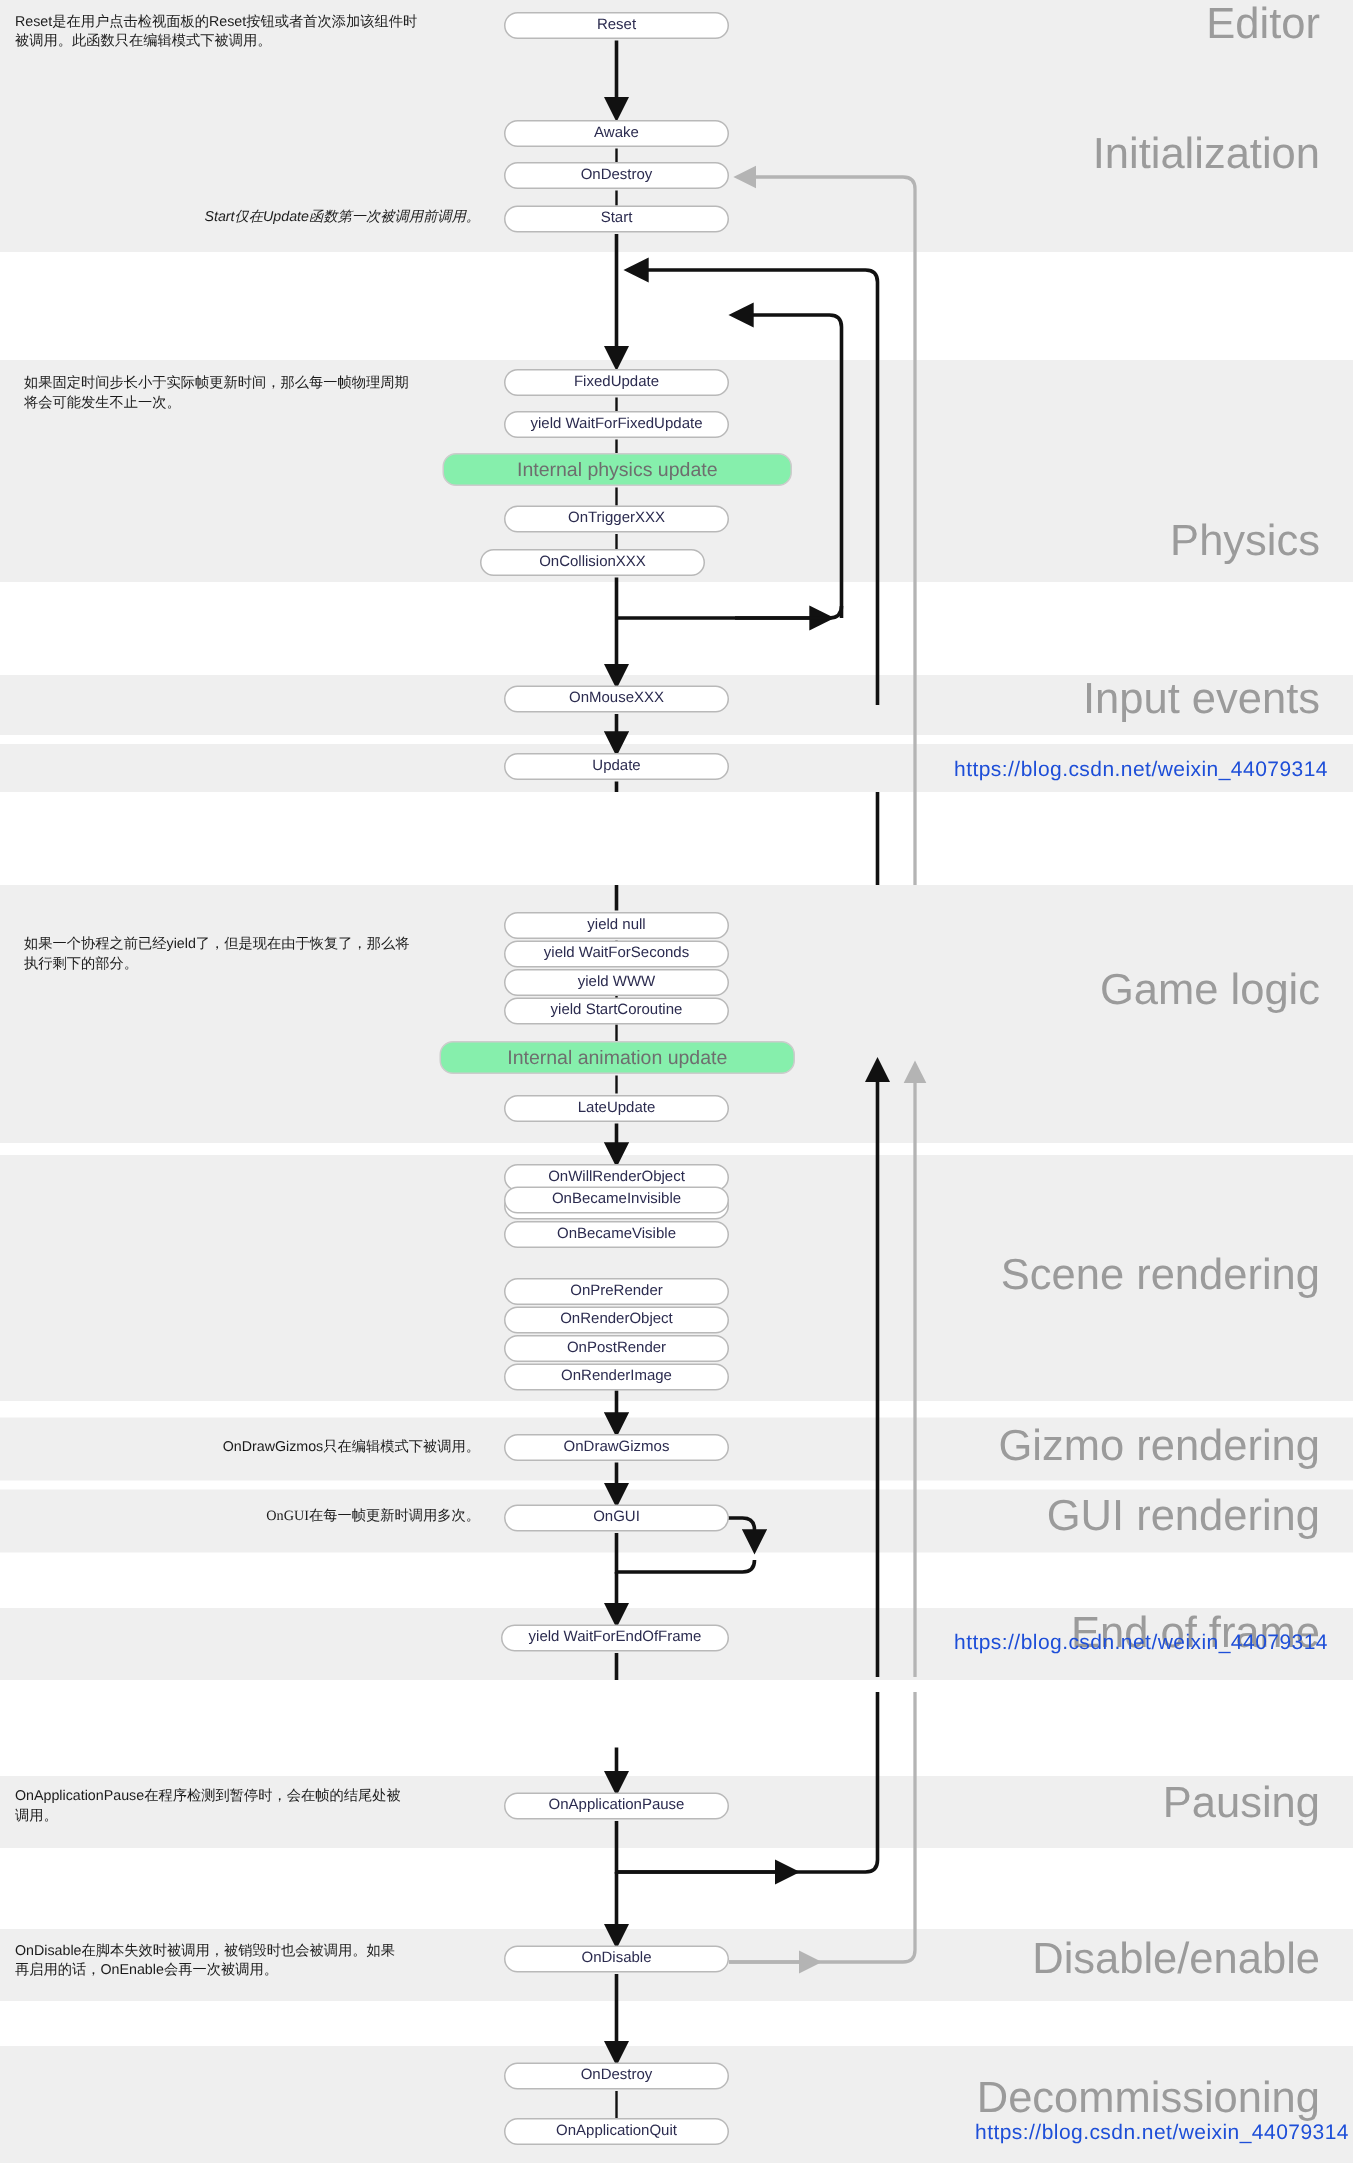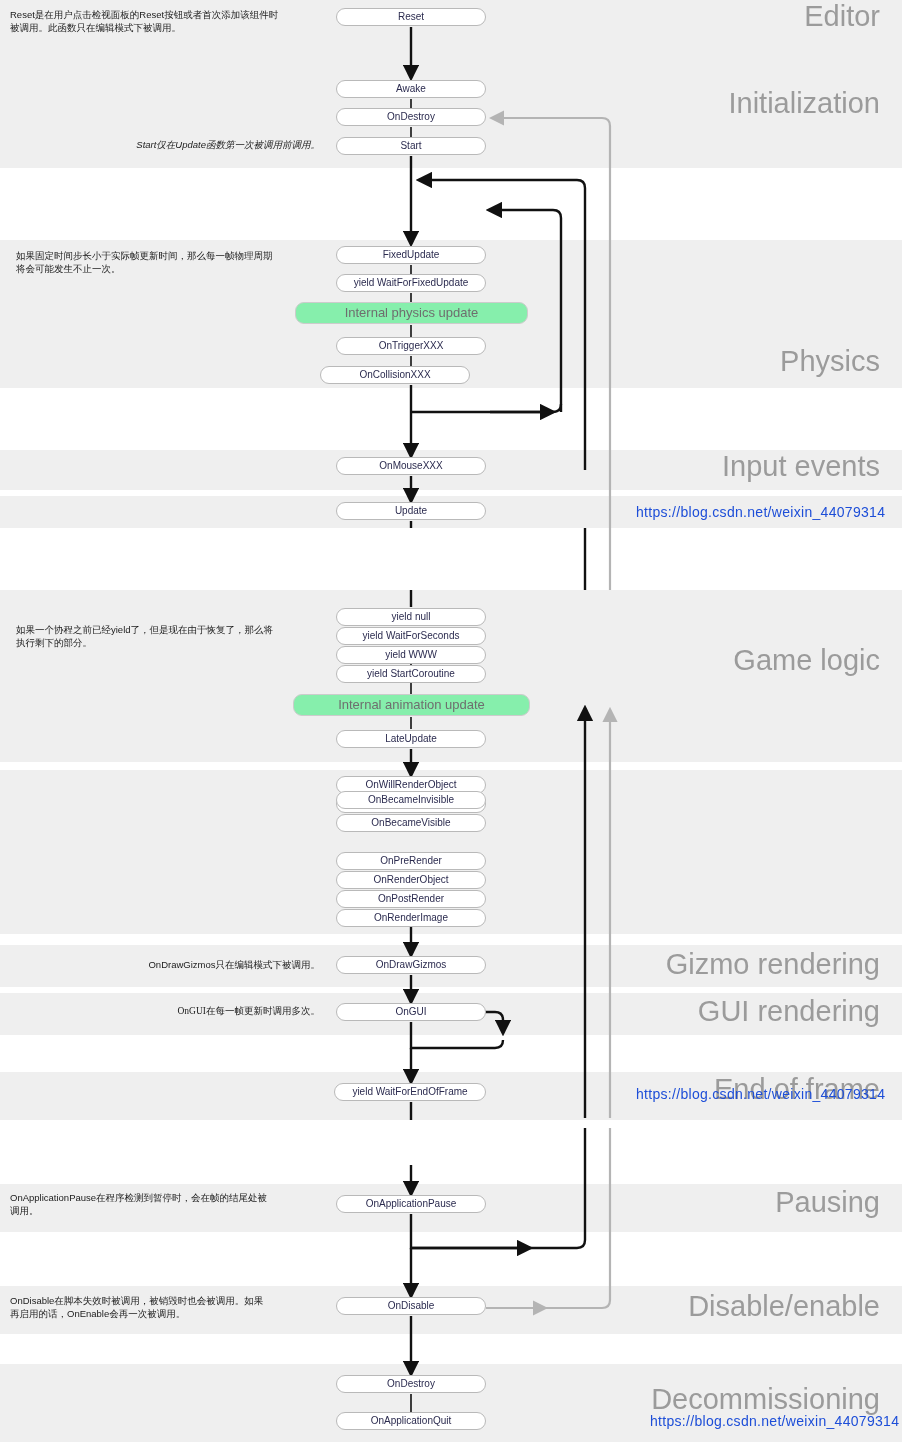--- a/index.html
+++ b/index.html
@@ -223,20 +223,21 @@
   <div class="note" style="left:10px;top:1294px;width:320px;">
     <div>OnDisable在脚本失效时被调用，被销毁时也会被调用。如果</div>
     <div>再启用的话，OnEnable会再一次被调用。</div>
   </div>
 
   <div class="phase" style="right:22px;top:0px;">Editor</div>
   <div class="phase" style="right:22px;top:87px;">Initialization</div>
   <div class="phase" style="right:22px;top:298px;margin-top:47px;">Physics</div>
   <div class="phase" style="right:22px;top:450px;">Input events</div>
   <div class="phase" style="right:22px;top:644px;">Game logic</div>
+  <div class="phase" style="right:22px;top:834px;">Scene rendering</div>
   <div class="phase" style="right:22px;top:948px;">Gizmo rendering</div>
   <div class="phase" style="right:22px;top:995px;">GUI rendering</div>
   <div class="phase" style="right:22px;top:1073px;">End of frame</div>
   <div class="phase" style="right:22px;top:1186px;">Pausing</div>
   <div class="phase" style="right:22px;top:1290px;">Disable/enable</div>
   <div class="phase" style="right:22px;top:1383px;">Decommissioning</div>
 
   <div class="wm" style="left:636px;top:504px;">https://blog.csdn.net/weixin_44079314</div>
   <div class="wm" style="left:636px;top:1086px;">https://blog.csdn.net/weixin_44079314</div>
   <div class="wm" style="left:650px;top:1413px;">https://blog.csdn.net/weixin_44079314</div>

